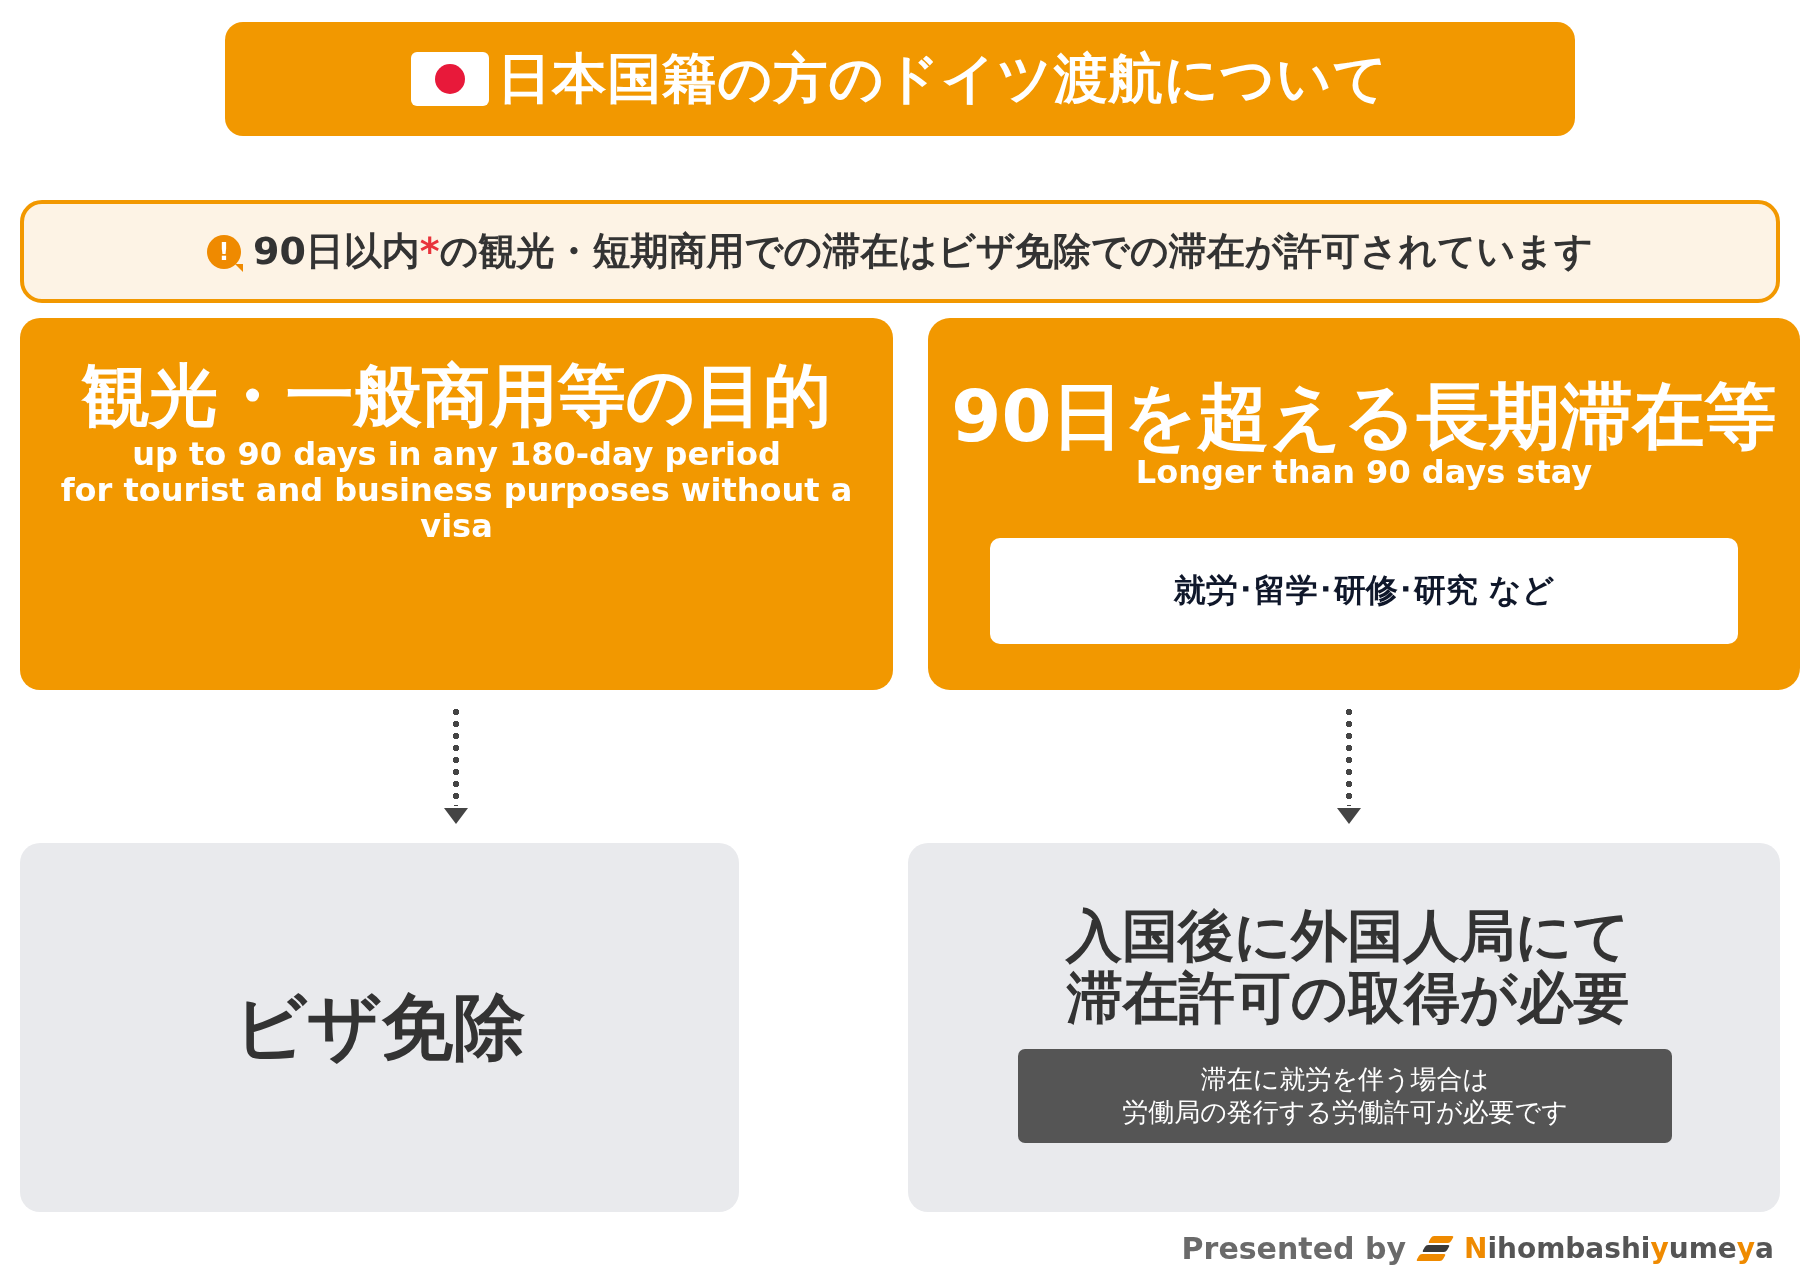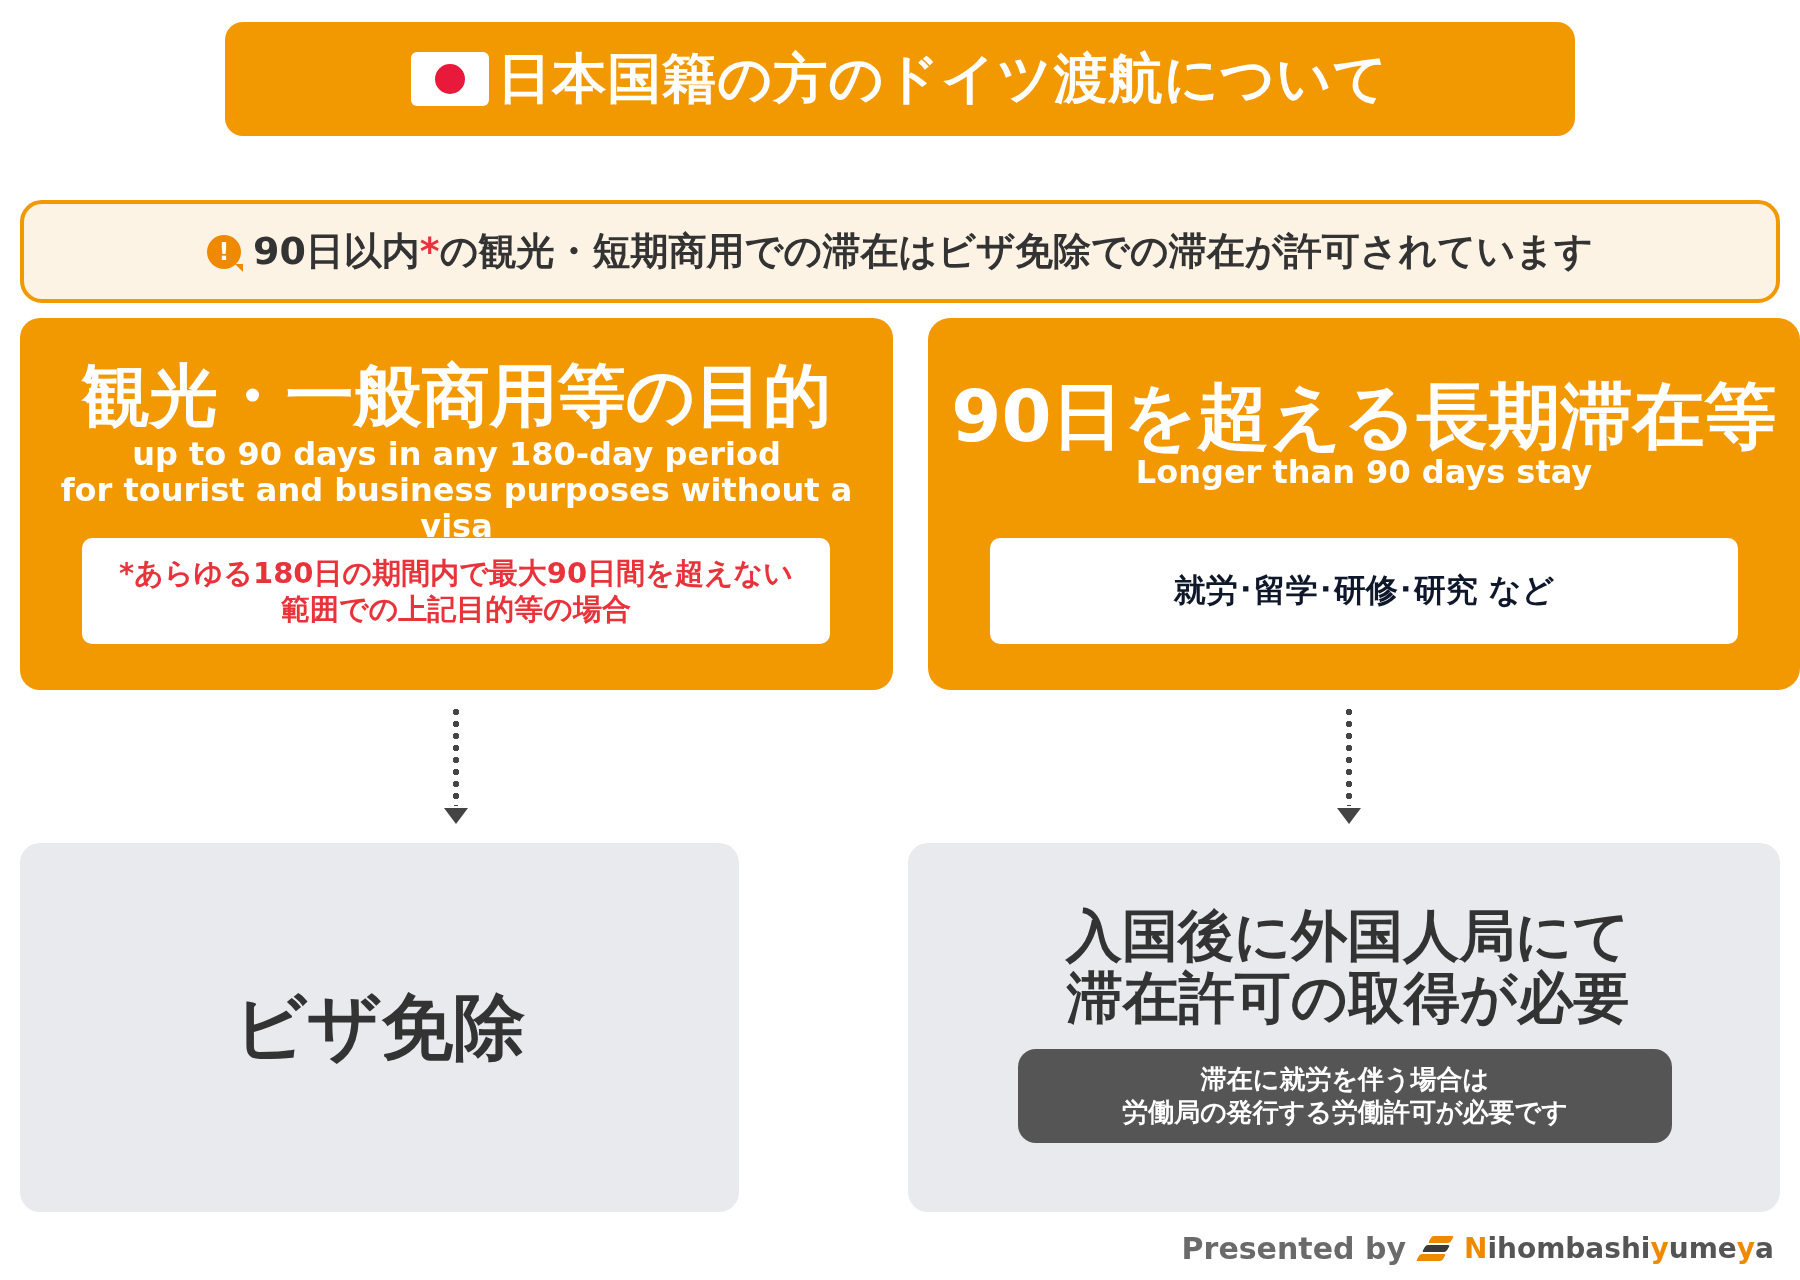--- a/index.html
+++ b/index.html
@@ -46,22 +46,22 @@
                  background-size:6px 12px; background-repeat:repeat-y; }
   .arrow .head { position:absolute; left:3px; top:102px; width:0; height:0;
                  border-left:12px solid transparent; border-right:12px solid transparent; border-top:16px solid #444; }
 
   
   .gray { top:843px; height:369px; background:#e9eaed; border-radius:20px; text-align:center; }
   .gray-left { left:20px; width:719px; display:flex; align-items:center; justify-content:center; }
   .gray-right { left:908px; width:872px; }
   .gl-text { font-size:72px; font-weight:bold; color:#333333; }
   .gr-title { position:absolute; left:0; right:0; top:62px; font-size:56px; line-height:62px; font-weight:bold; color:#333333;padding-left:8px; }
-  .dark-box { position:absolute; left:110px; top:206px; width:654px; height:94px; background:#555555; border-radius:18px;
-              display:flex; flex-direction:column; align-items:center; justify-content:center; color:#fff; font-size:26px; font-weight:bold; line-height:33px; }
+  .dark-box { position:absolute; left:110px; top:206px; width:654px; height:94px; background:#555555; border-radius:7px;
+              display:flex; flex-direction:column; align-items:center; justify-content:center; color:#fff; font-size:26px; font-weight:normal; line-height:33px; }
 
   
   .footer { left:1100px; top:1226px; width:674px; height:44px; display:flex; align-items:center; justify-content:flex-end; gap:10px; white-space:nowrap; }
   .footer-label { color:#6a6a6a; font-size:30px; font-weight:bold;text-align:right; }
   .logo-icon { width:38px; height:30px; position:relative; }
   .logo-icon span { position:absolute; height:7px; border-radius:2px; transform:skewX(-30deg); }
   .logo-icon .s1 { top:3px; left:14px; width:22px; background:#ef8a00; }
   .logo-icon .s2 { top:12px; left:8px; width:24px; background:#3a3a3a; }
   .logo-icon .s3 { top:21px; left:2px; width:26px; background:#ef8a00; }
   .brand { font-size:28px; font-weight:bold; color:#555555; }
@@ -80,26 +80,20 @@
   <div class="notice-text">
     <span>90日以内</span><span class="notice-star">*</span><span>の観光・短期商用での滞在はビザ免除での滞在が許可されています</span>
   </div>
 </div>
 
 <div class="abs panel panel-left">
   <div class="panel-title pl-title">観光・一般商用等の目的</div>
   <div class="pl-sub">
     <div>up to 90 days in any 180-day period</div>
     <div>for tourist and business purposes without a visa</div>
-  </div>
-  <div class="white-box wb-left">
-    <div class="wb-red">
-      <div>*あらゆる180日の期間内で最大90日間を超えない</div>
-      <div>範囲での上記目的等の場合</div>
-    </div>
   </div>
 </div>
 
 <div class="abs panel panel-right">
   <div class="panel-title pr-title">90日を超える長期滞在等</div>
   <div class="pr-sub">Longer than 90 days stay</div>
   <div class="white-box wb-right">
     <div class="wb-orange">就労･留学･研修･研究 など</div>
   </div>
 </div>

